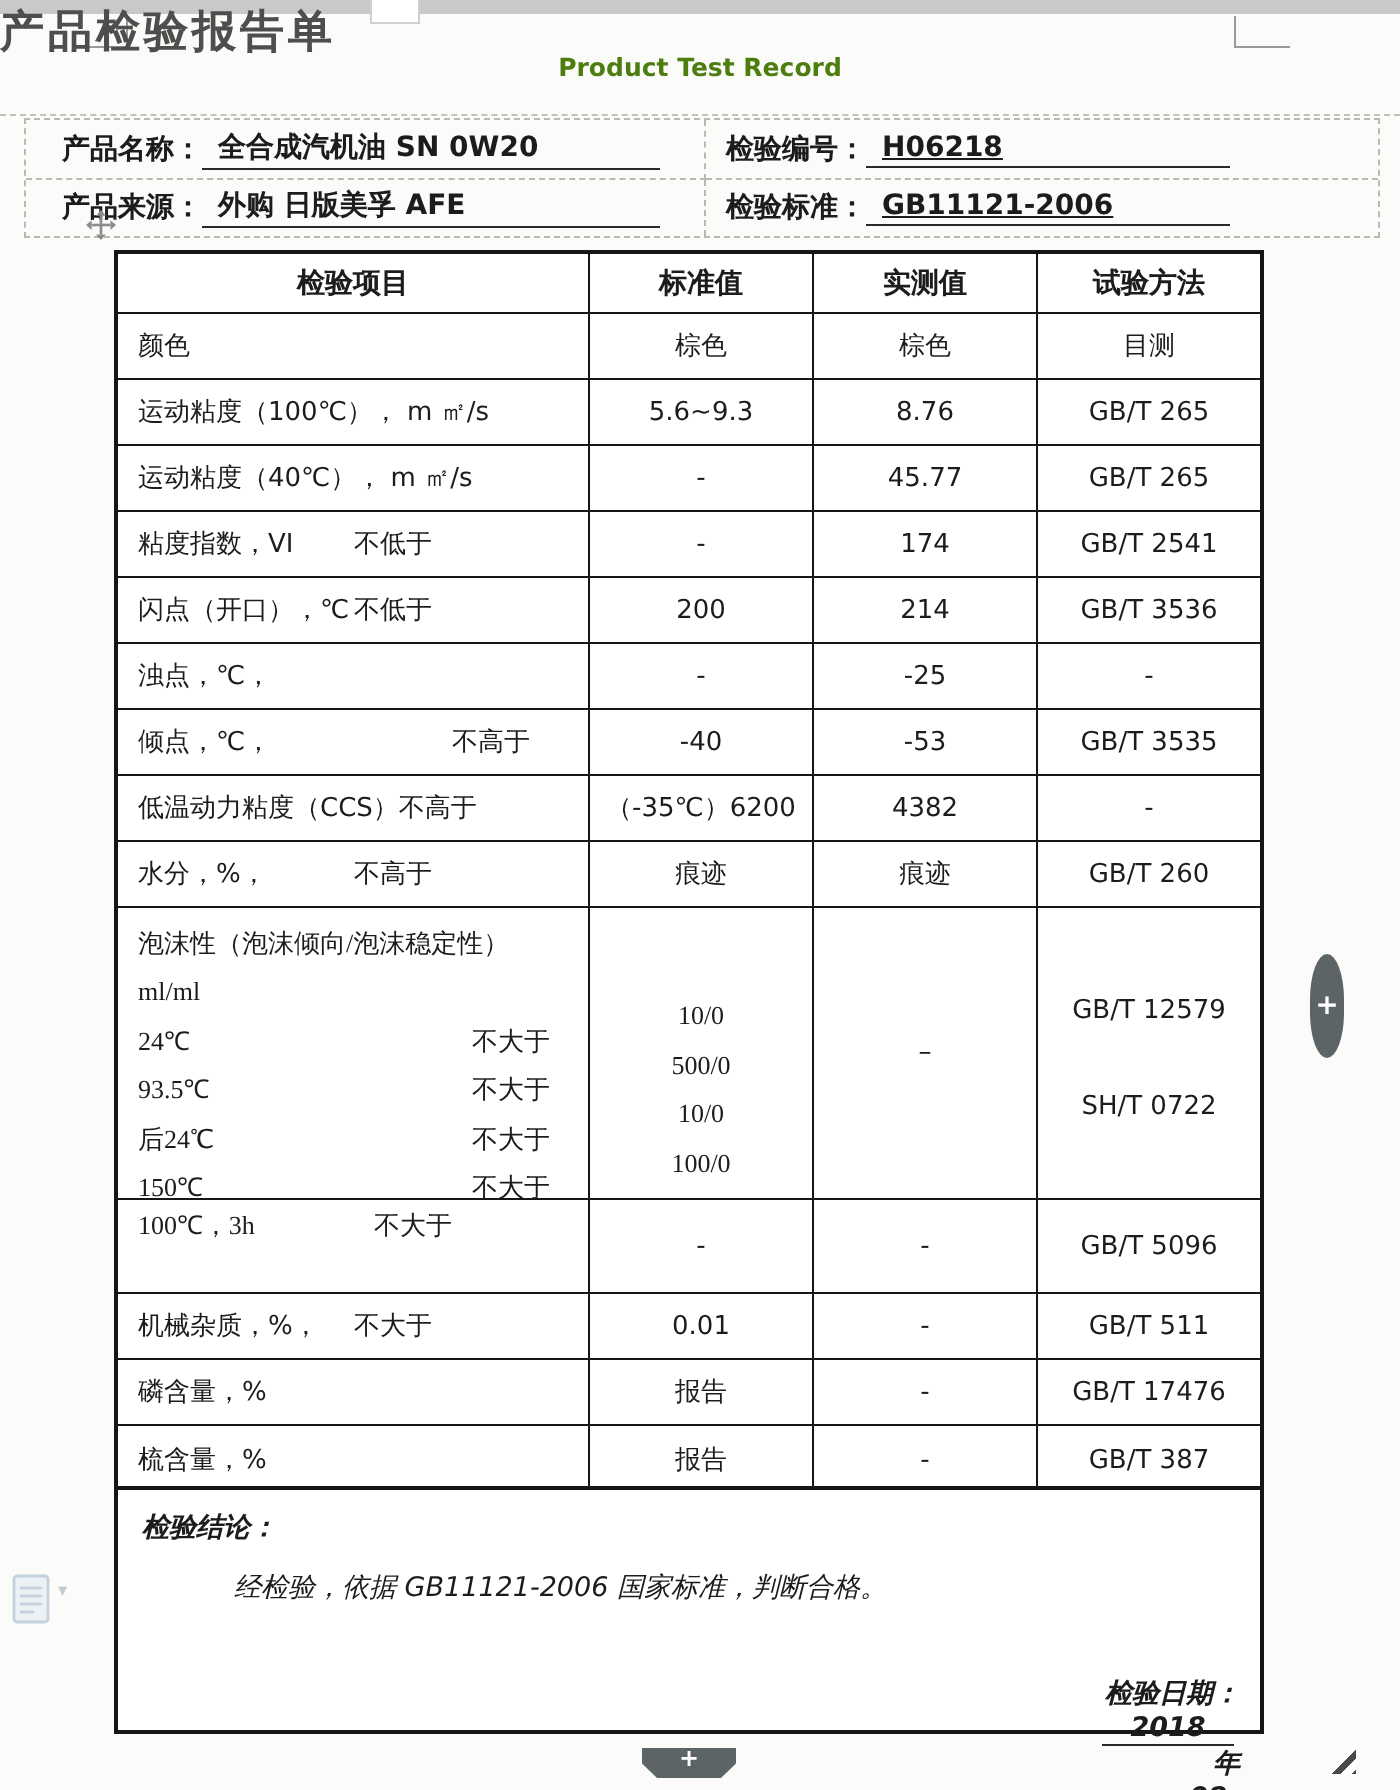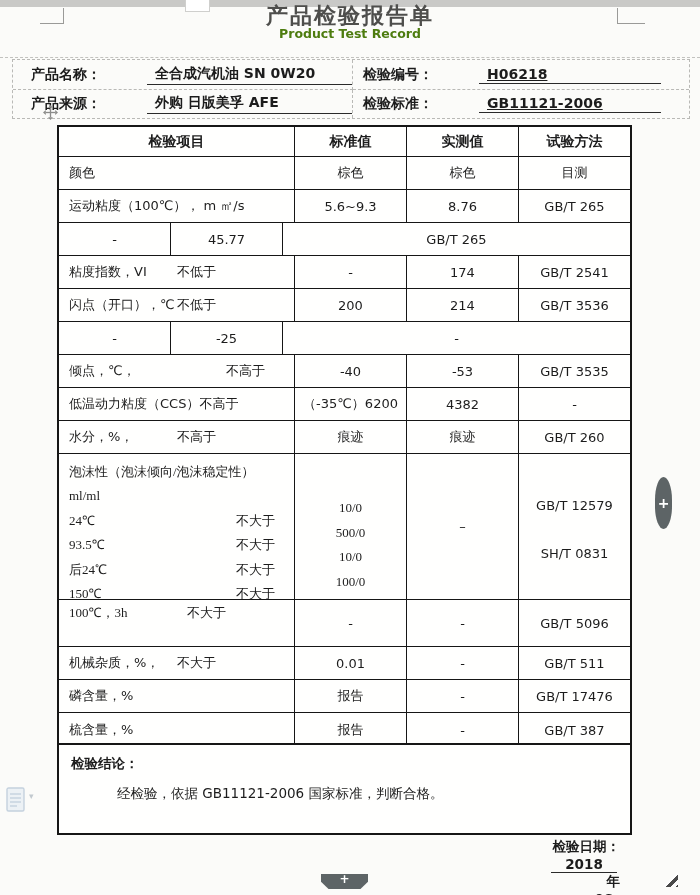--- a/index.html
+++ b/index.html
@@ -8,26 +8,26 @@
     background:#fbfbf9;color:#1c1c1c;
     font-family:"DejaVu Sans","Liberation Sans",sans-serif;
   }
   
   .topbar{position:absolute;left:0;top:0;width:700px;height:7px;background:#c9c9c7;}
   .top-notch{position:absolute;left:185px;top:0;width:23px;height:11px;background:#fff;border:1px solid #cfcfcd;border-top:none;}
   
   .crop-tl{position:absolute;left:40px;top:8px;width:23px;height:15px;border-right:1px solid #9a9a98;border-bottom:1px solid #9a9a98;}
   .crop-tr{position:absolute;left:617px;top:8px;width:27px;height:15px;border-left:1px solid #9a9a98;border-bottom:1px solid #9a9a98;}
   
-  .title-zh{position:absolute;left:0;top:1px;width:700px;text-align:center;font-size:22px;font-weight:600;color:#4e4e4c;letter-spacing:2px;}
+  .title-zh{position:absolute;left:0;top:1px;width:700px;text-align:left;font-size:22px;font-weight:600;color:#4e4e4c;letter-spacing:2px;}
   .title-en{position:absolute;left:0;top:26px;width:700px;text-align:center;font-size:12.5px;font-weight:700;color:#4d7c0f;}
   .dotted-line{position:absolute;left:0;top:57px;width:700px;border-top:1px dashed #c2c2bf;}
   
   .hfields{position:absolute;left:12px;top:59px;width:678px;height:60px;border:1px dashed #b9b9b6;box-sizing:border-box;display:grid;grid-template-columns:340px 1fr;grid-template-rows:30px 1fr;font-size:14px;font-weight:600;}
-  .hcell{display:flex;align-items:center;box-sizing:border-box;border-bottom:1px dashed #b9b9b6;border-right:1px dashed #b9b9b6;padding-left:18px;white-space:nowrap;gap:46px;}
+  .hcell{display:flex;align-items:center;box-sizing:border-box;border-bottom:1px dashed #b9b9b6;border-right:1px dashed #b9b9b6;padding-left:18px;white-space:nowrap;}
   .hcell.rcol{border-right:none;padding-left:10px;}
   .hcell.brow{border-bottom:none;}
   .hval{display:inline-block;border-bottom:1.5px solid #2a2a2a;padding:0 6px 1px 8px;}
   .hval.lw{width:215px;}
   .hval.rw{width:168px;text-decoration:underline;}
   
   .move-handle{position:absolute;left:43px;top:105px;width:15px;height:15px;}
   
   .mtable{position:absolute;left:57px;top:125px;width:575px;box-sizing:border-box;border:2px solid #161616;background:#fffffe;font-size:13px;font-weight:500;}
   .tr{display:flex;box-sizing:border-box;border-bottom:1.5px solid #161616;}
@@ -48,21 +48,21 @@
   .foam-line{position:relative;width:226px;}
   .foam-std{align-items:center;padding-top:42px;line-height:24.5px;}
   .foam-meas{justify-content:center;}
   .c4rel{position:relative;}
   .meth-a{position:absolute;top:44px;left:0;width:100%;text-align:center;}
   .meth-b{position:absolute;top:92px;left:0;width:100%;text-align:center;}
   
   .copper-item{padding-top:3px;line-height:20.5px;}
   .copper-line{position:relative;width:226px;}
   
-  .concl{position:absolute;left:57px;top:743px;width:575px;height:92px;box-sizing:border-box;border:2px solid #161616;background:#fffffe;font-size:13.5px;font-weight:500;}
+  .concl{position:absolute;left:57px;top:743px;width:575px;height:124px;box-sizing:border-box;border:2px solid #161616;background:#fffffe;font-size:13.5px;font-weight:500;font-style:italic;}
   .concl-label{position:absolute;left:12px;top:10px;font-weight:600;}
   .concl-text{position:absolute;left:58px;top:40px;}
   .date-line{position:absolute;right:10px;top:93px;display:flex;align-items:flex-end;white-space:nowrap;font-weight:600;flex-direction:column;}
   .u{display:inline-block;border-bottom:1.5px solid #2a2a2a;text-align:center;margin:0 3px;}
   .u-year{width:66px;} .u-mon{width:26px;} .u-day{width:26px;}
   
   .side-pill{position:absolute;left:655px;top:477px;width:17px;height:52px;background:#5d6466;border-radius:9px/24px;display:flex;align-items:center;justify-content:center;color:#fff;font-size:14px;font-weight:700;cursor:pointer;}
   .bottom-tab{position:absolute;left:321px;top:874px;width:47px;height:15px;background:#5d6466;color:#fff;display:flex;align-items:flex-start;justify-content:center;font-size:12px;font-weight:700;line-height:10px;clip-path:polygon(0 0,100% 0,100% 52%,84% 100%,16% 100%,0 52%);cursor:pointer;}
   .resize-grip{position:absolute;left:662px;top:871px;width:16px;height:16px;background:repeating-linear-gradient(135deg,#4a4a4a 0 3px,#fdfdfd 3px 7px);clip-path:polygon(100% 0,100% 100%,0 100%);cursor:nwse-resize;}
   .paste-icon{position:absolute;left:5px;top:787px;opacity:.5;display:flex;align-items:flex-start;cursor:pointer;}
@@ -133,20 +133,24 @@
   <div class="tr r33">
     <div class="td c1">
         <span>运动粘度（100℃）， m ㎡/s</span>
         <span class="qual"></span>
       </div>
     <div class="td c2">5.6~9.3</div>
     <div class="td c3">8.76</div>
     <div class="td c4">GB/T 265</div>
   </div>
   <div class="tr r33">
+    <div class="td c1">
+        <span>运动粘度（40℃）， m ㎡/s</span>
+        <span class="qual"></span>
+      </div>
     <div class="td c2">-</div>
     <div class="td c3">45.77</div>
     <div class="td c4">GB/T 265</div>
   </div>
   <div class="tr r33">
     <div class="td c1">
         <span>粘度指数，VI</span>
         <span class="qual">不低于</span>
       </div>
     <div class="td c2">-</div>
@@ -156,20 +160,24 @@
   <div class="tr r33">
     <div class="td c1">
         <span>闪点（开口），℃</span>
         <span class="qual">不低于</span>
       </div>
     <div class="td c2">200</div>
     <div class="td c3">214</div>
     <div class="td c4">GB/T 3536</div>
   </div>
   <div class="tr r33">
+    <div class="td c1">
+        <span>浊点，℃，</span>
+        <span class="qual"></span>
+      </div>
     <div class="td c2">-</div>
     <div class="td c3">-25</div>
     <div class="td c4">-</div>
   </div>
   <div class="tr r33">
     <div class="td c1">
         <span>倾点，℃，</span>
         <span class="qual-far">不高于</span>
       </div>
     <div class="td c2">-40</div>
@@ -206,21 +214,21 @@
     </div>
     <div class="td c2 col foam-std">
       <div>10/0</div>
       <div>500/0</div>
       <div>10/0</div>
       <div>100/0</div>
     </div>
     <div class="td c3 foam-meas">–</div>
     <div class="td c4 c4rel">
       <div class="meth-a">GB/T 12579</div>
-      <div class="meth-b">SH/T 0831</div>
+      <div class="meth-b">SH/T 0722</div>
     </div>
   </div>
 
   <div class="tr r47">
     <div class="td c1 col copper-item">
       <div class="copper-line"><span>100℃，3h</span><span class="qual">不大于</span></div>
     </div>
     <div class="td c2">-</div>
     <div class="td c3">-</div>
     <div class="td c4">GB/T 5096</div>

